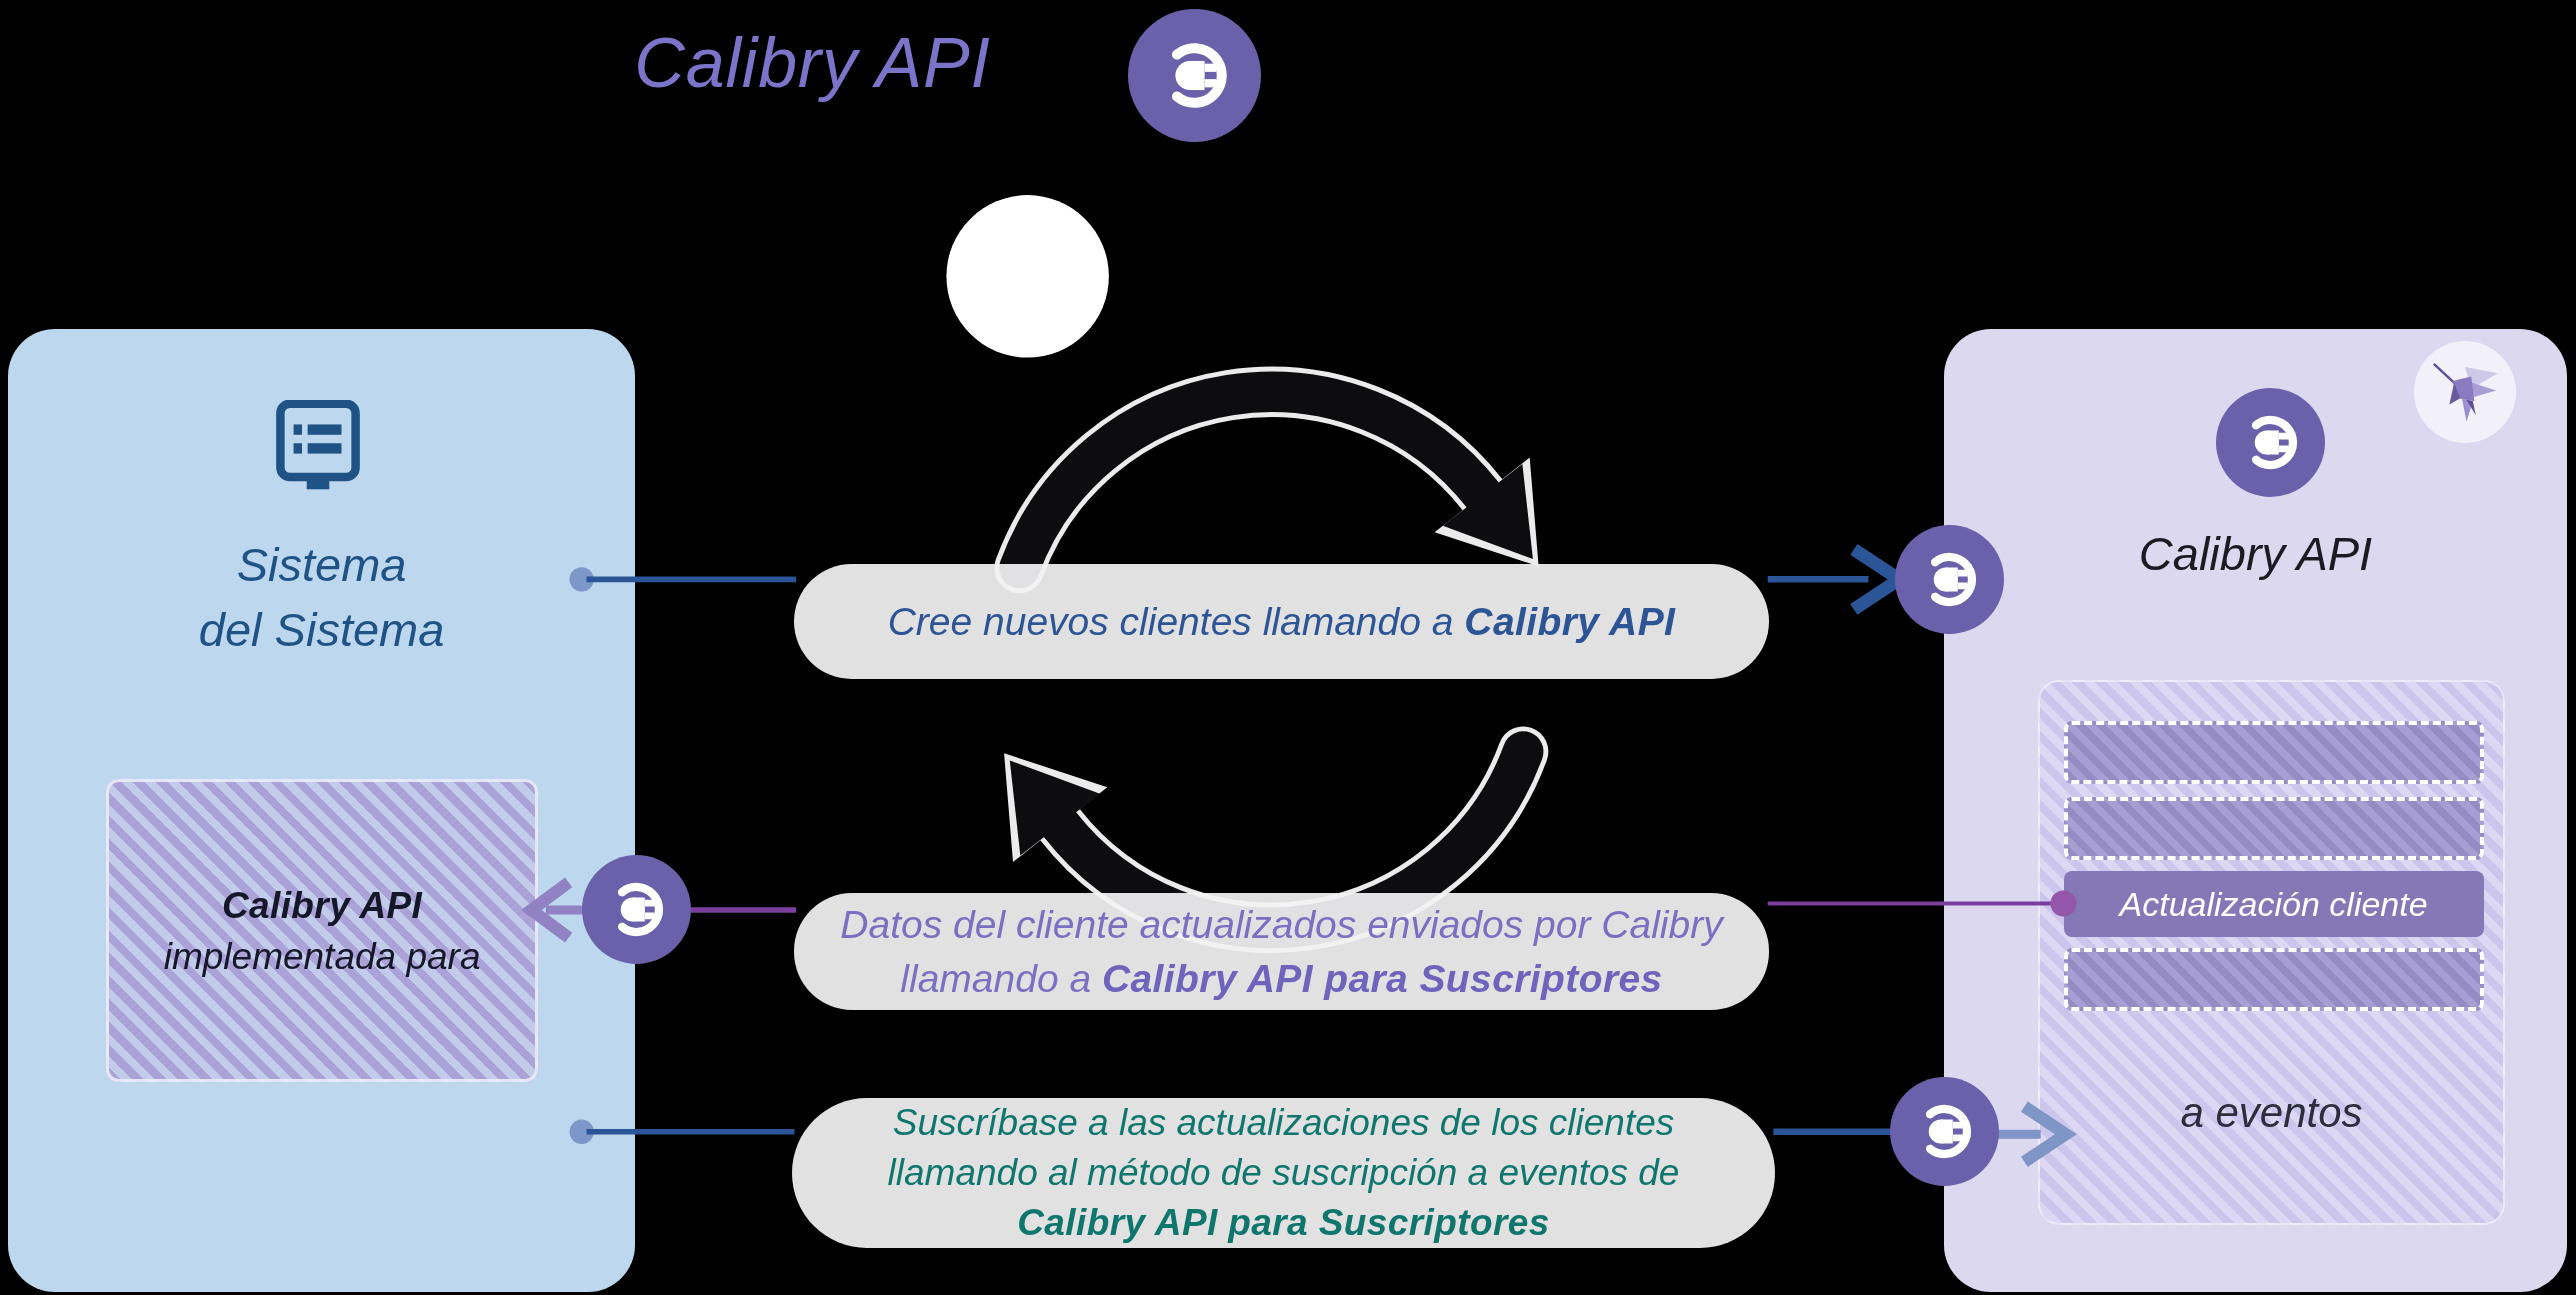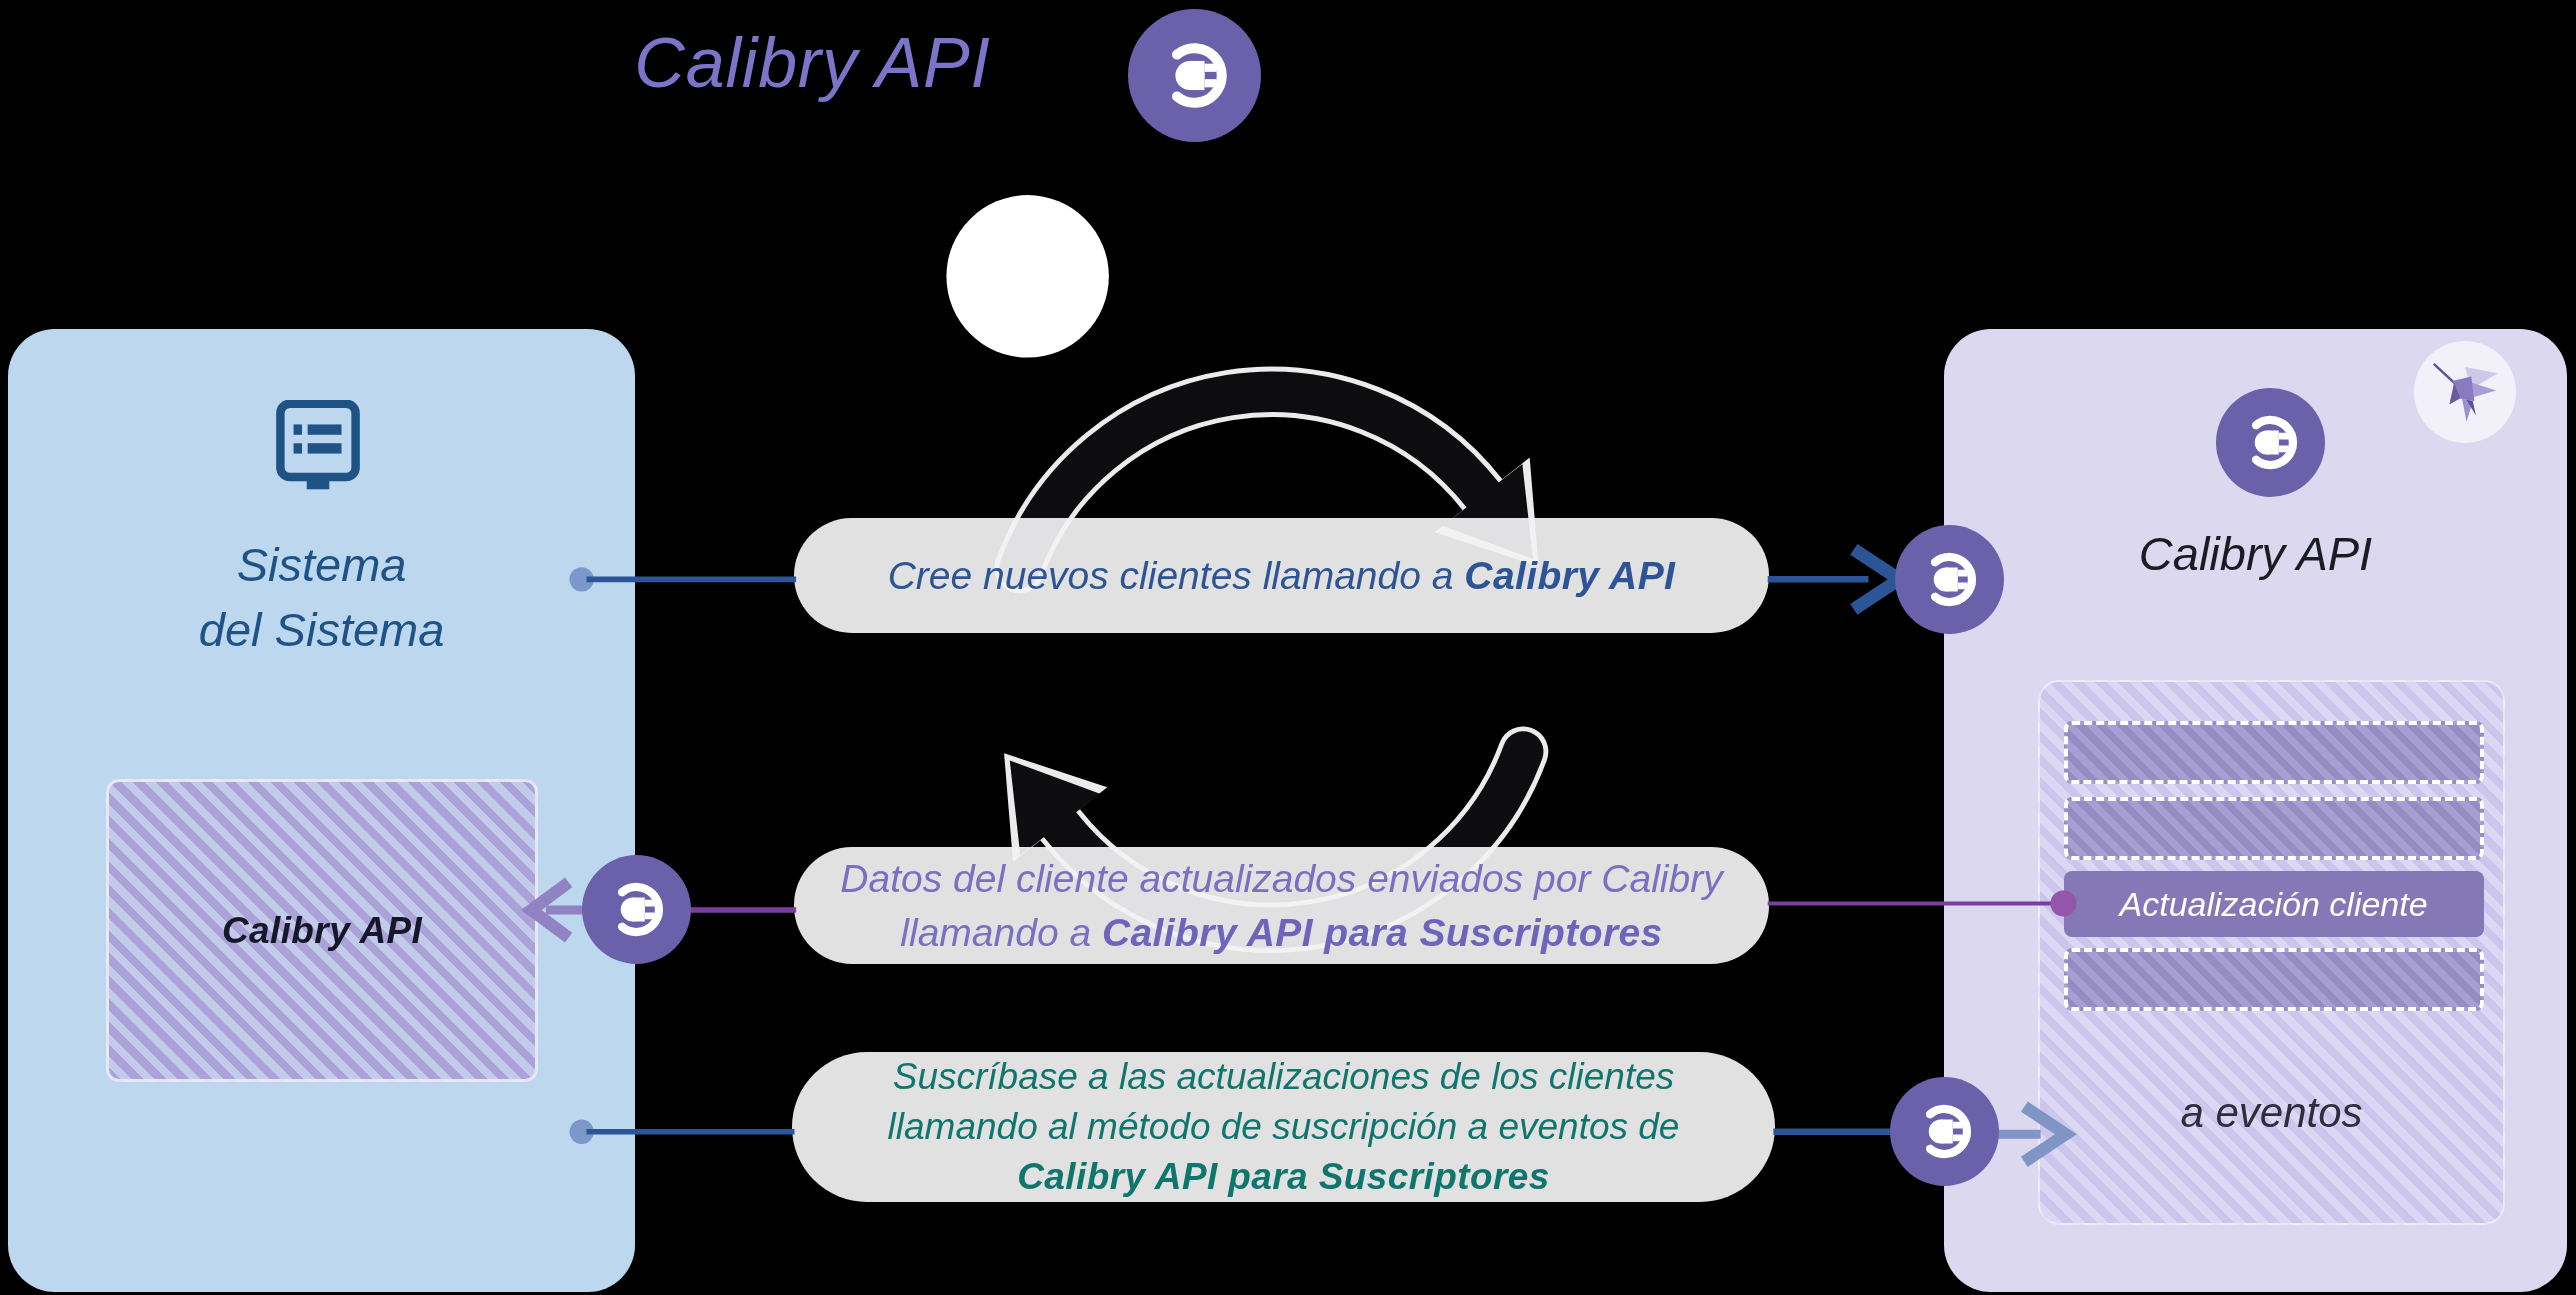--- a/index.html
+++ b/index.html
@@ -50,21 +50,21 @@
     background:repeating-linear-gradient(45deg,#958CC4 0 7.3px,#A79FD3 7.3px 14.6px);}
   .row1{top:39px;} .row2{top:115px;} .row4{top:266px;}
   .solid-row{position:absolute;left:23.6px;top:189px;width:420px;height:66px;border-radius:8.1px;
     background:#8478B6;display:flex;align-items:center;justify-content:center;
     color:#ffffff;font-size:34px;}
   .rb-subs{position:absolute;left:0;top:402px;width:100%;text-align:center;
     color:#2E2D3E;font-size:42px;line-height:57px;}
 
   
   .pill{background:rgba(242,242,243,0.93);z-index:2;display:flex;flex-direction:column;
-    align-items:center;justify-content:center;}
+    align-items:center;justify-content:center;margin-top:46px;}
   .pill1{left:794px;top:518px;width:975px;height:115px;border-radius:58px;font-size:39px;color:#2D5596;}
   .pill2{left:794px;top:847px;width:975px;height:117px;border-radius:58px;font-size:39px;
     color:#7A6FC0;line-height:54px;}
   .pill3{left:792px;top:1052px;width:983px;height:150px;border-radius:76px;font-size:37px;
     color:#0f766e;line-height:50px;}
   .brand{font-weight:700;letter-spacing:0.4px;}
   .pill2 .brand{color:#6F63BC;}
 
   
   .connectors{left:0;top:0;z-index:4;pointer-events:none;}
@@ -138,20 +138,21 @@
           <use href="#monitor-glyph"></use>
         </svg>
     </div>
     <div class="abs left-box-title">
       <div>Sistema</div>
       <div>del Sistema</div>
     </div>
     <div class="abs left-inner-box">
       <div class="txt">
         <div class="brand">Calibry API</div>
+        <div>implementada para</div>
       </div>
     </div>
   </div>
 
   <div class="abs right-box">
     <div class="abs rb-logo">
       <svg viewBox="0 0 92 92" width="75" height="75">
           <use href="#plug-glyph"></use>
         </svg>
     </div>

